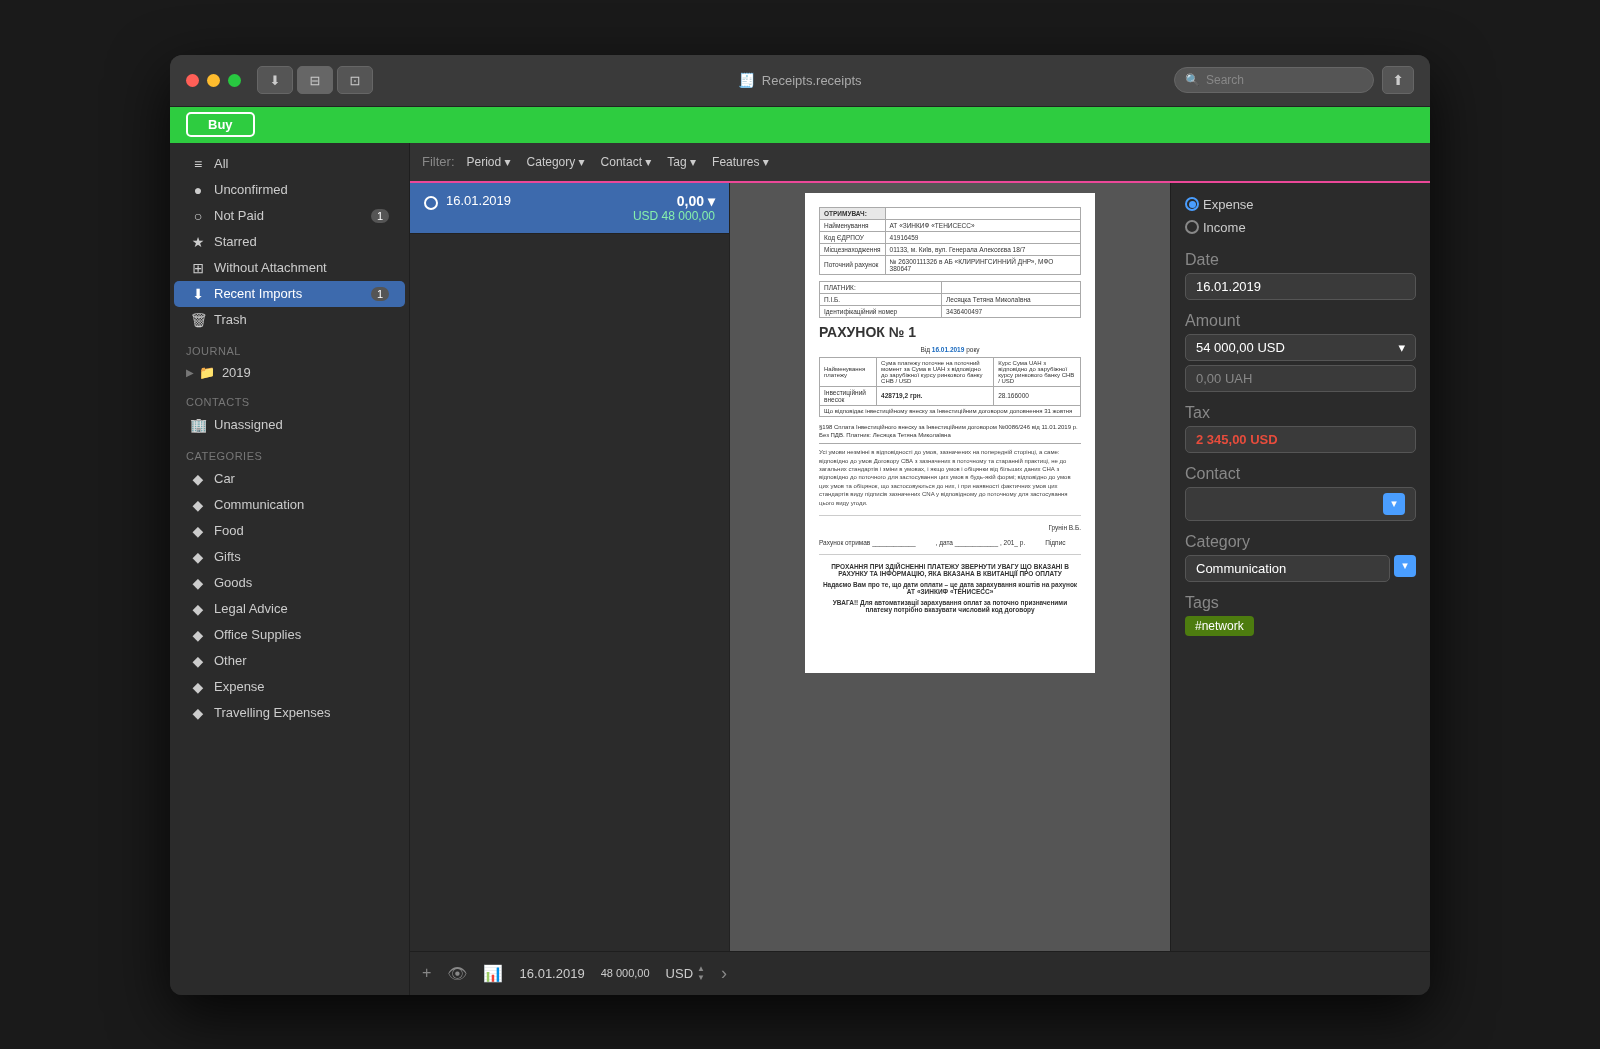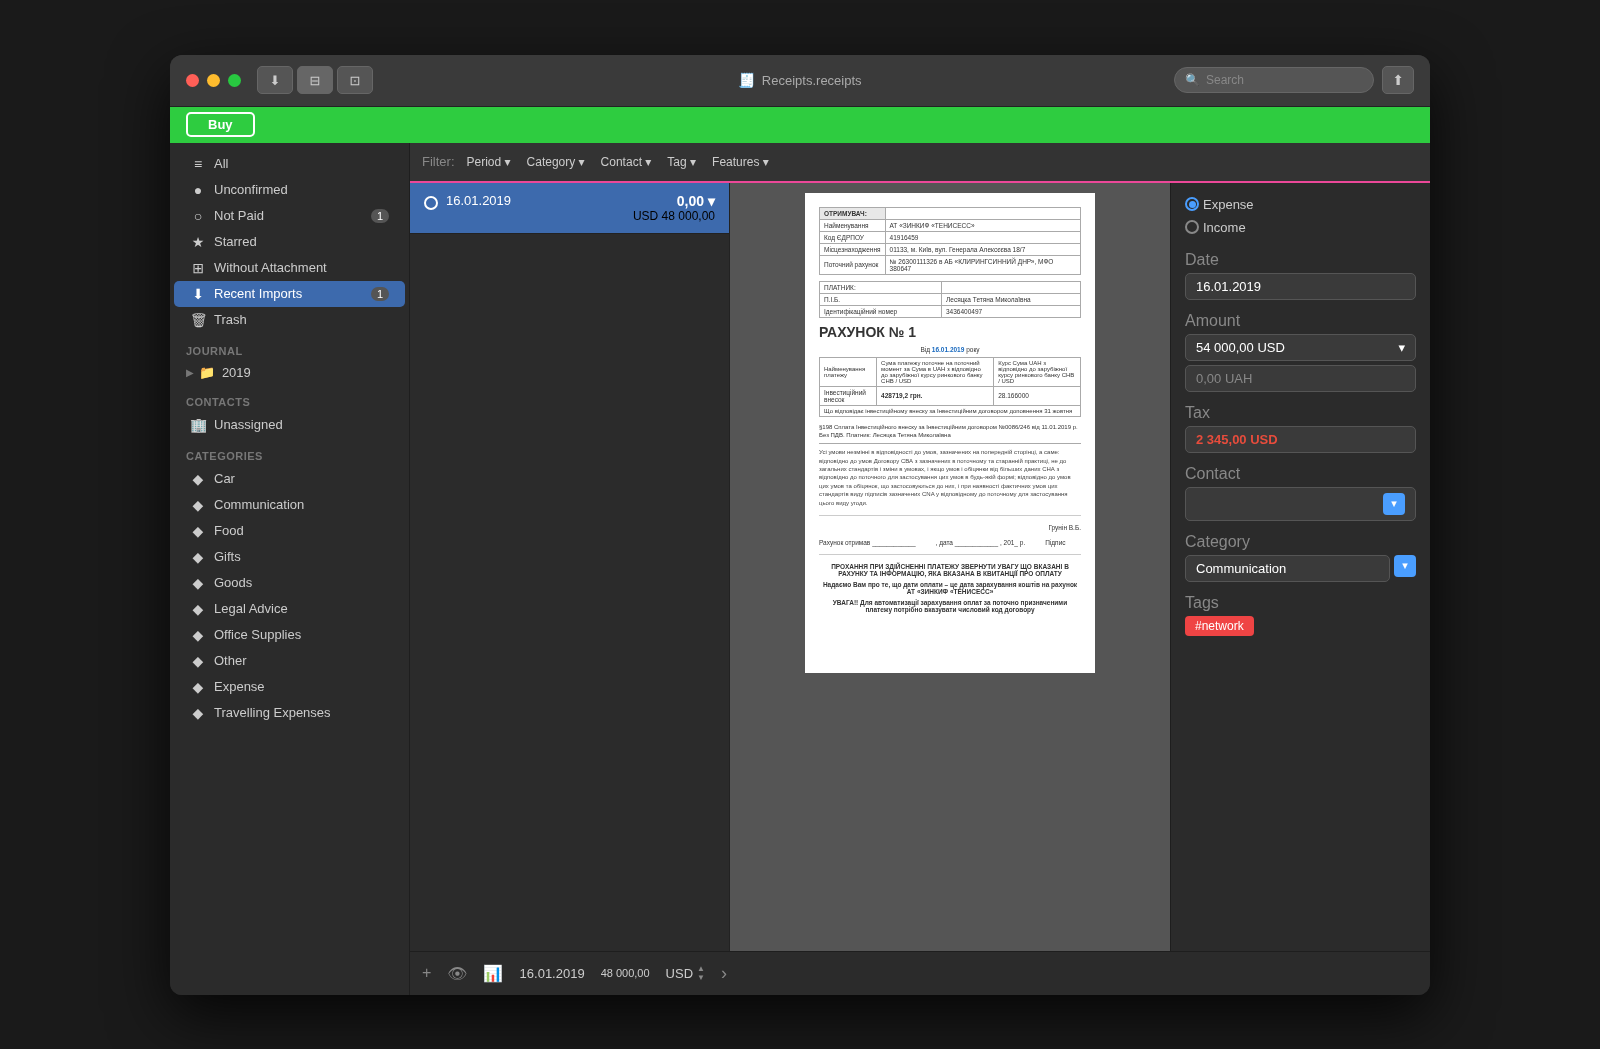--- a/index.html
+++ b/index.html
@@ -169,21 +169,21 @@
       color: #fff;
       font-size: 11px;
       padding: 1px 6px;
       border-radius: 9px;
       min-width: 18px;
       text-align: center;
     }
     .sidebar-section {
       color: #777;
       font-size: 11px;
-      font-weight: 700;
+      font-weight: 400;
       padding: 12px 16px 4px;
       letter-spacing: 0.5px;
     }
     .journal-item {
       display: flex;
       align-items: center;
       padding: 4px 16px;
       color: #ccc;
       font-size: 13px;
       cursor: pointer;
@@ -265,21 +265,21 @@
       font-weight: 600;
       color: #4a9eff;
       text-align: right;
     }
     .receipt-item.selected .receipt-amount { color: #fff; }
     .receipt-sub {
       font-size: 12px;
       color: #aaa;
       text-align: right;
     }
-    .receipt-item.selected .receipt-sub { color: #000000; }
+    .receipt-item.selected .receipt-sub { color: #86efac; }
     .receipt-header-row {
       display: flex;
       justify-content: space-between;
       align-items: center;
     }
     
     .doc-preview {
       flex: 1;
       background: #555;
       overflow: hidden;
@@ -433,21 +433,21 @@
       padding: 5px 10px;
       color: #fff;
       font-size: 13px;
     }
     .tags-area {
       display: flex;
       flex-wrap: wrap;
       gap: 6px;
     }
     .tag-chip {
-      background: #ef4444;
+      background: #4d7c0f;
       color: #fff;
       border-radius: 4px;
       padding: 3px 10px;
       font-size: 12px;
     }
     
     .bottom-bar {
       height: 44px;
       background: #2b2b2b;
       border-top: 1px solid #1e1e1e;

